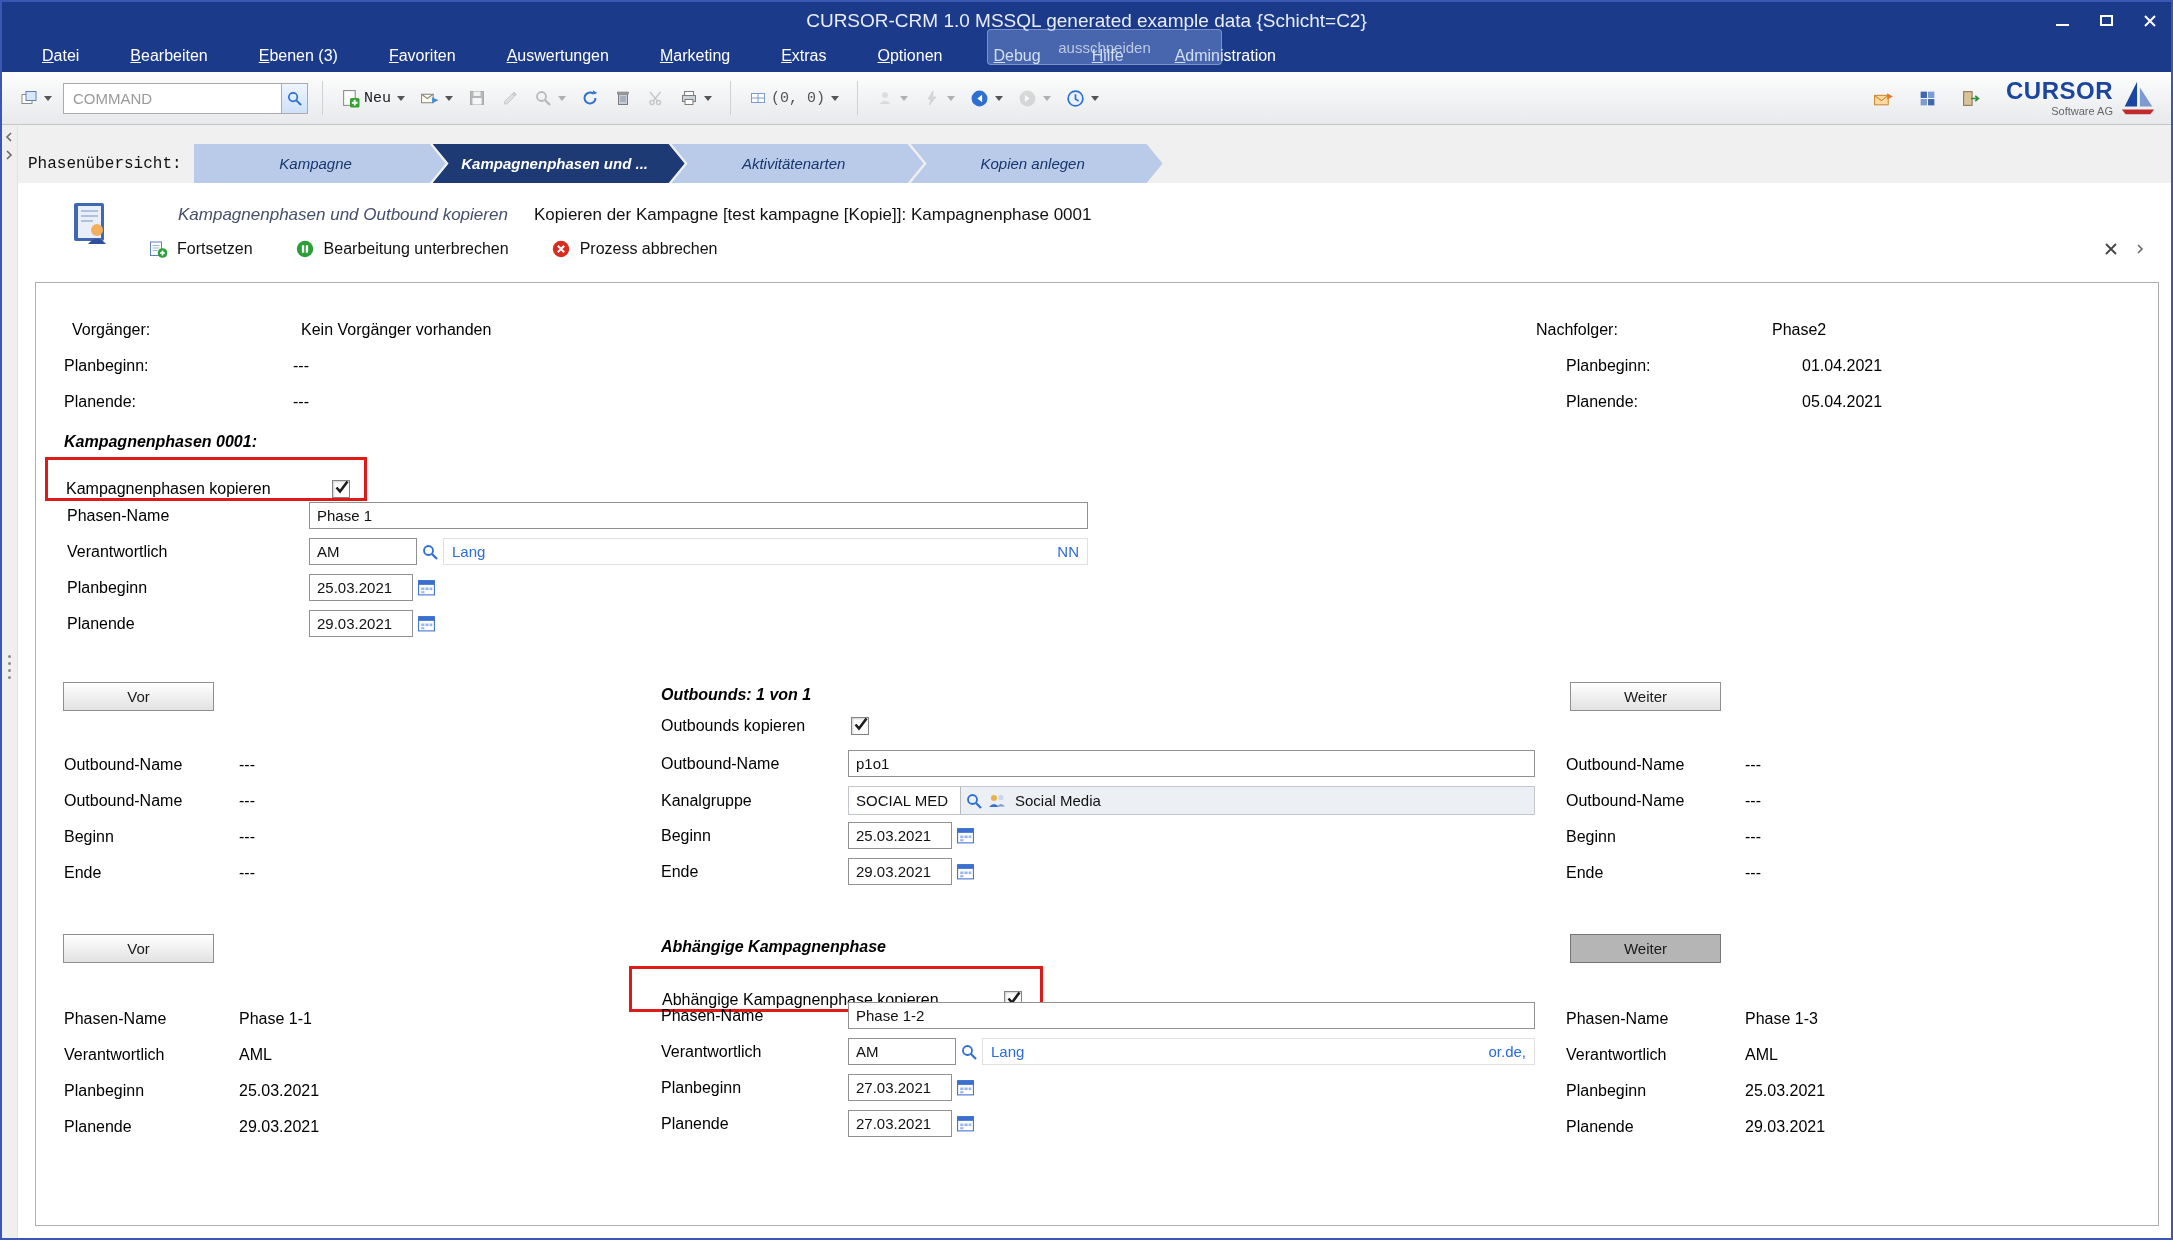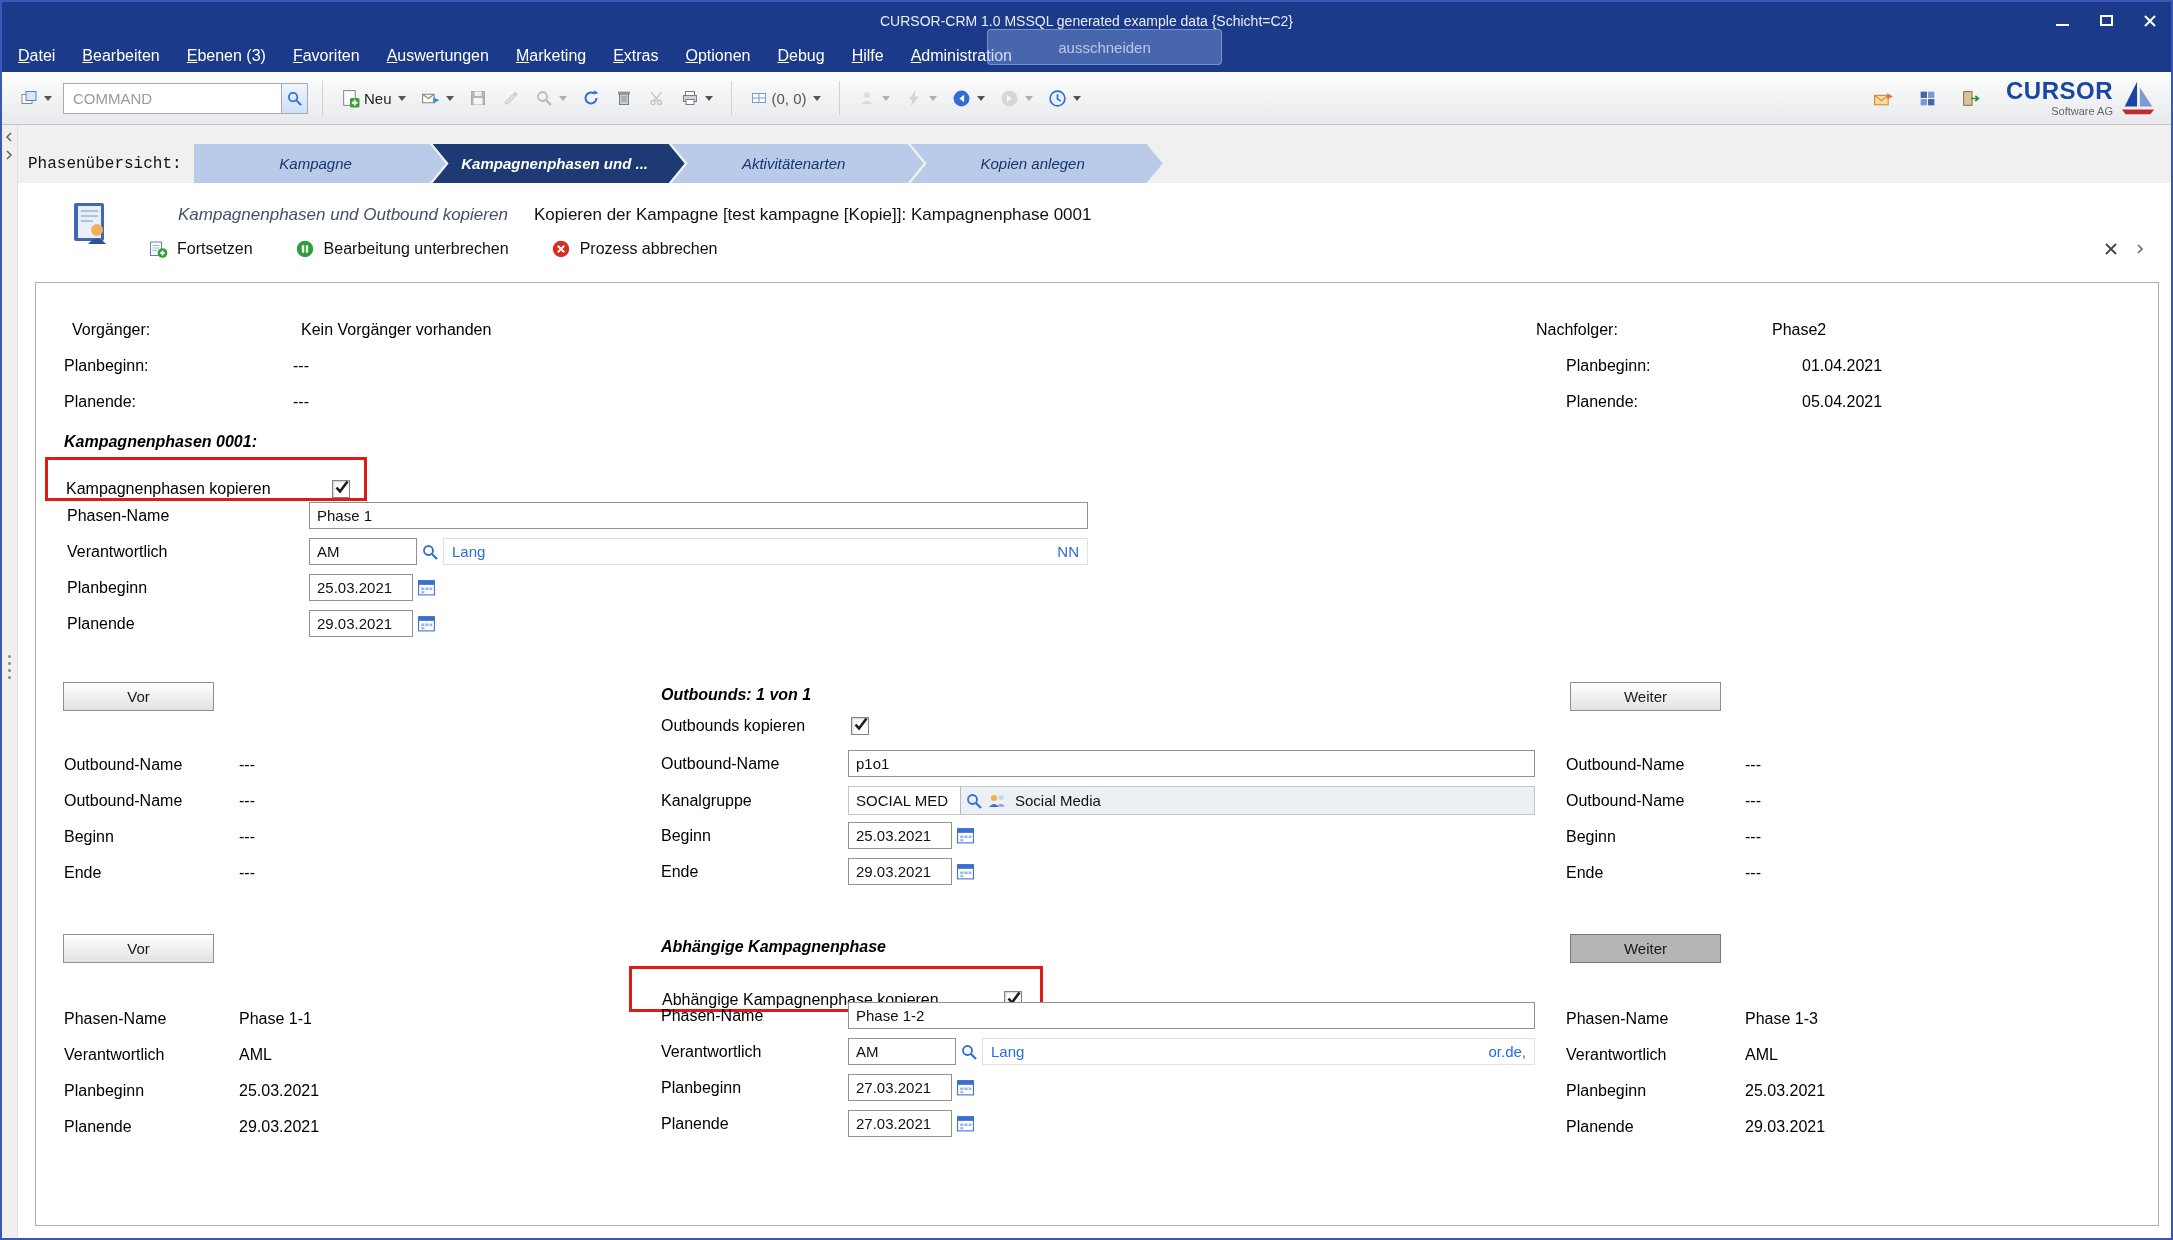--- a/index.html
+++ b/index.html
@@ -5,38 +5,38 @@
   * { margin:0; padding:0; box-sizing:border-box; }
   html,body { background:#5a5a5a; }
   .window {
     position:relative; width:2173px; height:1240px;
     border:2px solid #3a57b5; background:#f0f0f0;
     font-family:"Liberation Sans", sans-serif;
     display:flex; flex-direction:column; overflow:hidden;
   }
   
   .titlebar { height:37px; background:#1c3a8a; position:relative; display:flex; align-items:center; justify-content:center; flex:none; }
-  .titlebar .title { color:#e8edf8; font-size:14px; }
+  .titlebar .title { color:#e8edf8; font-size:19px; }
   .wincontrols { position:absolute; right:10px; top:0; height:37px; display:flex; align-items:center; gap:22px; }
   .wc { width:22px; height:22px; display:flex; align-items:center; justify-content:center; cursor:default; }
   .wc-min i { display:block; width:13px; border-bottom:2px solid #fff; margin-top:8px; }
   .wc-max i { display:block; width:13px; height:11px; border:2px solid #fff; }
   .wc-close svg { display:block; }
   
   .menubar { height:33px; background:#1c3a8a; display:flex; align-items:center; gap:27px; padding-left:16px; position:relative; flex:none; }
-  .menu-item { color:#fff; font-size:16px; display:inline-block; cursor:default; }
+  .menu-item { color:#fff; font-size:16px; display:inline-block; cursor:default;margin-left:24px; }
   .menu-item::first-letter { text-decoration:underline; }
   .ghost-tip { position:absolute; left:985px; top:-10px; width:235px; height:36px; border-radius:4px;
     background:rgba(140,170,225,.40); border:1px solid rgba(220,230,250,.35);
     color:rgba(235,240,250,.70); font-size:15px; display:flex; align-items:center; justify-content:center; z-index:4; }
   
   .toolbar { height:53px; background:linear-gradient(#fdfdfd,#e7e9ec); border-bottom:1px solid #c6c6c6;
     display:flex; align-items:center; padding:0 14px; gap:7px; flex:none; }
   .sep { width:1px; height:34px; background:#d0d0d0; margin:0 7px; flex:none; }
-  .tbi { display:flex; align-items:center; gap:4px; padding:4px 4px; border-radius:3px; flex:none; color:#444; }
+  .tbi { display:flex; align-items:center; gap:4px; padding:4px 4px; border-radius:3px; flex:none; color:#444;font-family:Liberation Mono, monospace; }
   .tbi svg { display:block; }
   .dis { filter:grayscale(1); opacity:.42; }
   .caret { width:0; height:0; border-left:4px solid transparent; border-right:4px solid transparent; border-top:5px solid #555; margin-left:2px; }
   .command-box { display:flex; align-items:stretch; border:1px solid #ababab; background:#fff; height:31px; width:245px; flex:none; }
   .command-input { border:0; outline:none; flex:1; padding:0 9px; font-size:15px; font-family:inherit; color:#444; }
   .command-input::placeholder { color:#9a9a9a; }
   .command-search { width:32px; background:linear-gradient(#eef5ff,#cfe0f7); border-left:1px solid #ababab; display:flex; align-items:center; justify-content:center; }
   .neu-label { font-size:15px; color:#222; }
   .coords-text { font-size:15px; color:#555; }
   .tb-right { margin-left:auto; display:flex; align-items:center; gap:16px; }

